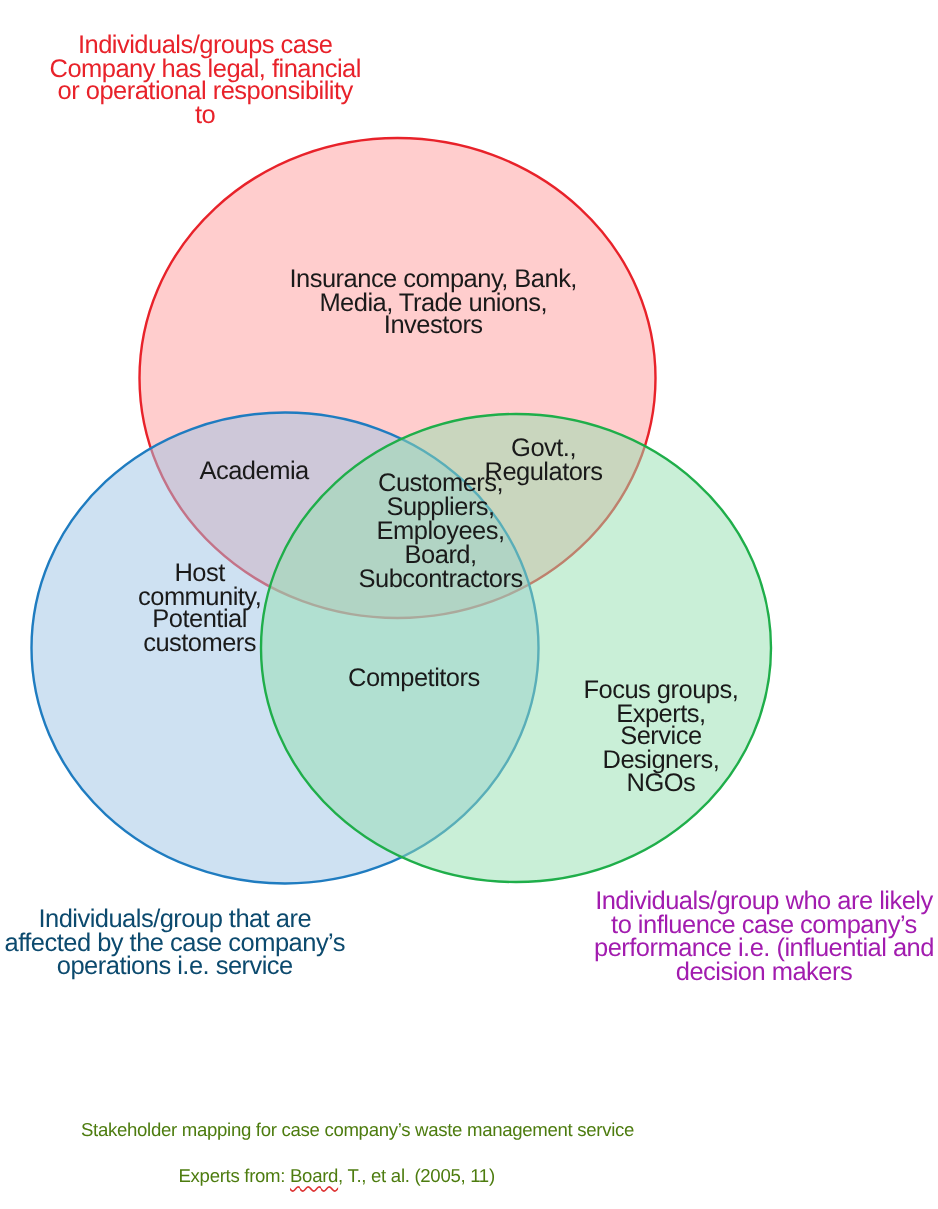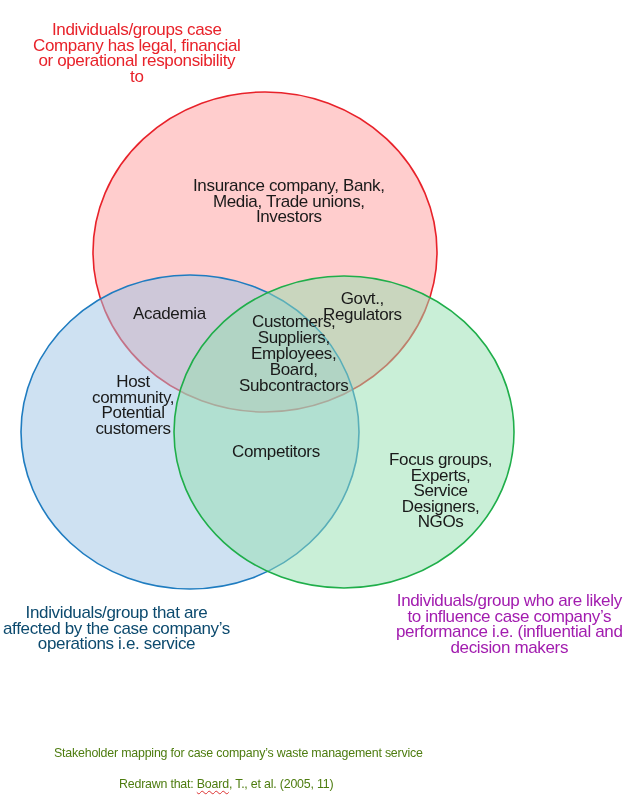--- a/index.html
+++ b/index.html
@@ -54,13 +54,13 @@
 
 <div class="txt blue" style="left:3px; top:605px;">Individuals/group that are
 affected by the case company’s
 operations i.e. service</div>
 <div class="txt green" style="left:396px; top:593px;">Individuals/group who are likely
 to influence case company’s
 performance i.e. (influential and
 decision makers</div>
 
 <div class="caption" style="left:54px; top:746px;">Stakeholder mapping for case company’s waste management service</div>
-<div class="caption" style="left:119px; top:777px;"><span>Redrawn that: </span><span class="squiggle">Board</span><span>, T., et al. (2005, 11)</span></div>
+<div class="caption" style="left:119px; top:777px;"><span>Experts from: </span><span class="squiggle">Board</span><span>, T., et al. (2005, 11)</span></div>
 
 </body></html>

